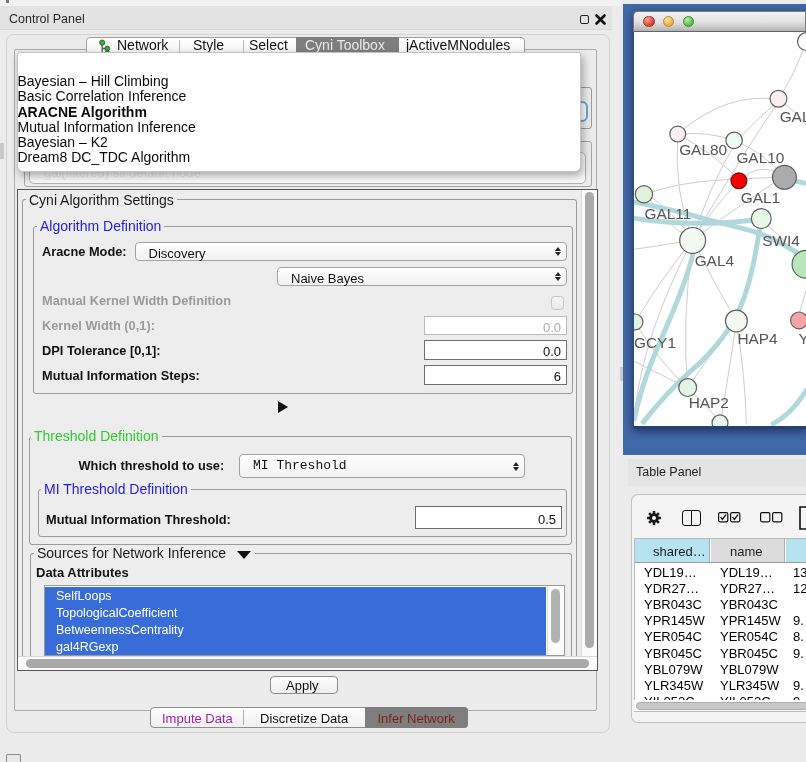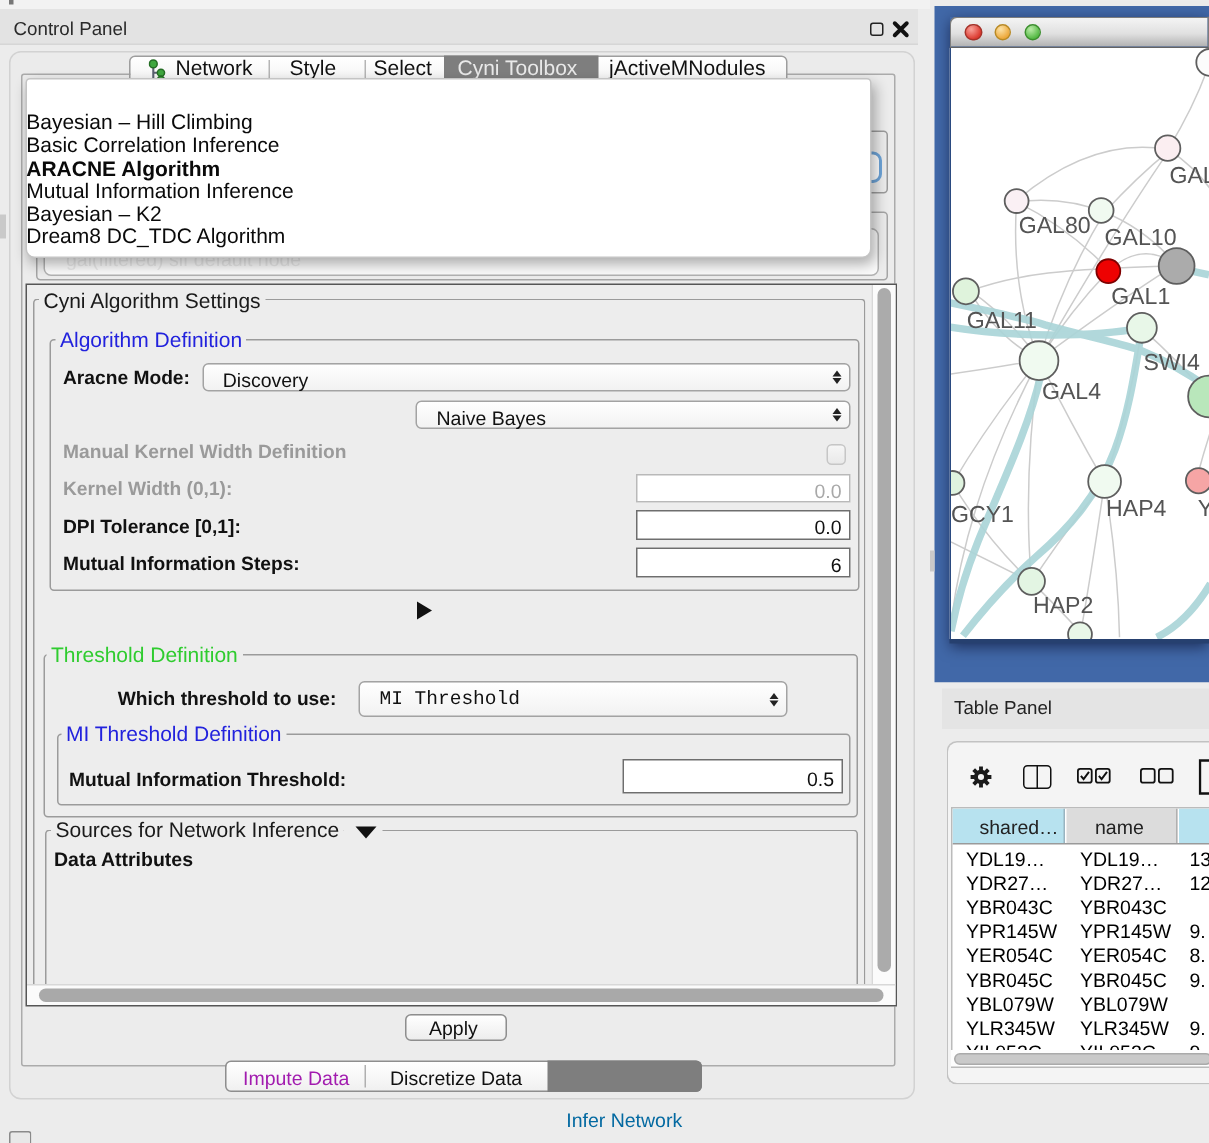--- a/index.html
+++ b/index.html
@@ -111,35 +111,47 @@
 <div class="fld" style="left:415px;top:506px;width:147px;height:23px;border:1px solid #6e6e6e;">
       <span style="color:#111;top:6px;">0.5</span>
     </div>
 
 <div class="grp" style="left:30px;top:553px;width:542px;height:117px;border-bottom:none;"></div>
 <div class="glbl" style="left:34px;top:546.2px;font-size:14px;color:#1a1a1a;">Sources for Network Inference</div>
 <div class="abs" style="left:229px;top:549px;width:26px;height:10px;background:#ededed;"></div>
 <div class="abs" style="left:237px;top:550.5px;width:0;height:0;border:7px solid transparent;border-top:8.5px solid #111;"></div>
 <div class="t b" style="left:36px;top:566px;font-size:13px;color:#111;">Data Attributes</div>
 
+<div class="abs" style="left:44px;top:585px;width:521px;height:71px;border:1px solid #999;background:#fff;overflow:hidden;">
+  <div class="abs" style="left:0;top:1px;width:501px;height:17.2px;background:#386cd9;"></div>
+  <div class="abs" style="left:0;top:18.2px;width:501px;height:17.2px;background:#386cd9;"></div>
+  <div class="abs" style="left:0;top:35.4px;width:501px;height:17.2px;background:#386cd9;"></div>
+  <div class="abs" style="left:0;top:52.6px;width:501px;height:17.2px;background:#386cd9;"></div>
+  <div class="t" style="left:11px;top:3.5px;font-size:12.5px;color:#fff;">SelfLoops</div>
+  <div class="t" style="left:11px;top:20.7px;font-size:12.5px;color:#fff;">TopologicalCoefficient</div>
+  <div class="t" style="left:11px;top:37.9px;font-size:12.5px;color:#fff;">BetweennessCentrality</div>
+  <div class="t" style="left:11px;top:55.1px;font-size:12.5px;color:#fff;">gal4RGexp</div>
+  <div class="abs" style="left:502px;top:0;width:19px;height:71px;background:#fcfcfc;border-left:1px solid #e0e0e0;"></div>
+  <div class="abs" style="left:506px;top:3px;width:9px;height:54px;background:#b2b2b2;border-radius:4.5px;"></div>
+</div>
 
 <div class="abs" style="left:18px;top:656px;width:579px;height:14px;background:#fbfbfb;border-top:1px solid #d8d8d8;"></div>
 <div class="abs" style="left:26px;top:658.5px;width:563px;height:9px;background:#a9a9a9;border-radius:4.5px;"></div>
 <div class="abs" style="left:581px;top:190px;width:16px;height:466px;background:#fbfbfb;border-left:1px solid #d8d8d8;"></div>
 <div class="abs" style="left:584.5px;top:192px;width:9px;height:456px;background:#ababab;border-radius:4.5px;"></div>
 
 <div class="abs" style="left:270px;top:676px;width:68px;height:18px;background:linear-gradient(#ffffff,#ededed);border:1px solid #8e8e8e;border-radius:4px;"></div>
 <div class="t" style="left:286px;top:678.5px;font-size:13px;color:#111;">Apply</div>
 
 <div class="abs" style="left:150px;top:707px;width:318px;height:21px;background:linear-gradient(#ffffff,#f0f0f0);border:1px solid #8e8e8e;border-radius:4px;"></div>
 <div class="abs" style="left:243px;top:710px;width:1px;height:15px;background:#b0b0b0;"></div>
 <div class="abs" style="left:365px;top:707px;width:103px;height:21px;background:#7e7e7e;border-radius:0 4px 4px 0;"></div>
 <div class="t" style="left:162px;top:711.5px;font-size:13px;color:#a21caf;">Impute Data</div>
 <div class="t" style="left:260px;top:711.5px;font-size:13px;color:#111;">Discretize Data</div>
-<div class="t" style="left:377.5px;top:711.5px;font-size:13px;color:#0369a1;margin-top:28px;">Infer Network</div>
+<div class="t" style="left:377.5px;top:711.5px;font-size:13px;color:#7f1d1d;">Infer Network</div>
 
 <div class="abs" style="left:6px;top:754px;width:15px;height:8px;border:1px solid #8a8a8a;border-bottom:none;background:#e8e8e8;border-radius:2px 2px 0 0;"></div>
 
 <div class="abs" style="left:16.5px;top:52px;width:564px;height:120px;background:#fff;border:1px solid #c4c4c4;border-radius:3px 3px 6px 6px;box-shadow:2px 4px 9px rgba(0,0,0,0.32);"></div>
 <div class="t" style="left:17.5px;top:74px;font-size:14px;color:#0a0a0a;">Bayesian – Hill Climbing</div>
 <div class="t" style="left:17.5px;top:88.6px;font-size:14px;color:#0a0a0a;">Basic Correlation Inference</div>
 <div class="t b" style="left:17.5px;top:105.1px;font-size:14px;color:#0a0a0a;">ARACNE Algorithm</div>
 <div class="t" style="left:17.5px;top:119.6px;font-size:14px;color:#0a0a0a;">Mutual Information Inference</div>
 <div class="t" style="left:17.5px;top:134.6px;font-size:14px;color:#0a0a0a;">Bayesian – K2</div>
 <div class="t" style="left:17.5px;top:150.1px;font-size:14px;color:#0a0a0a;">Dream8 DC_TDC Algorithm</div>

